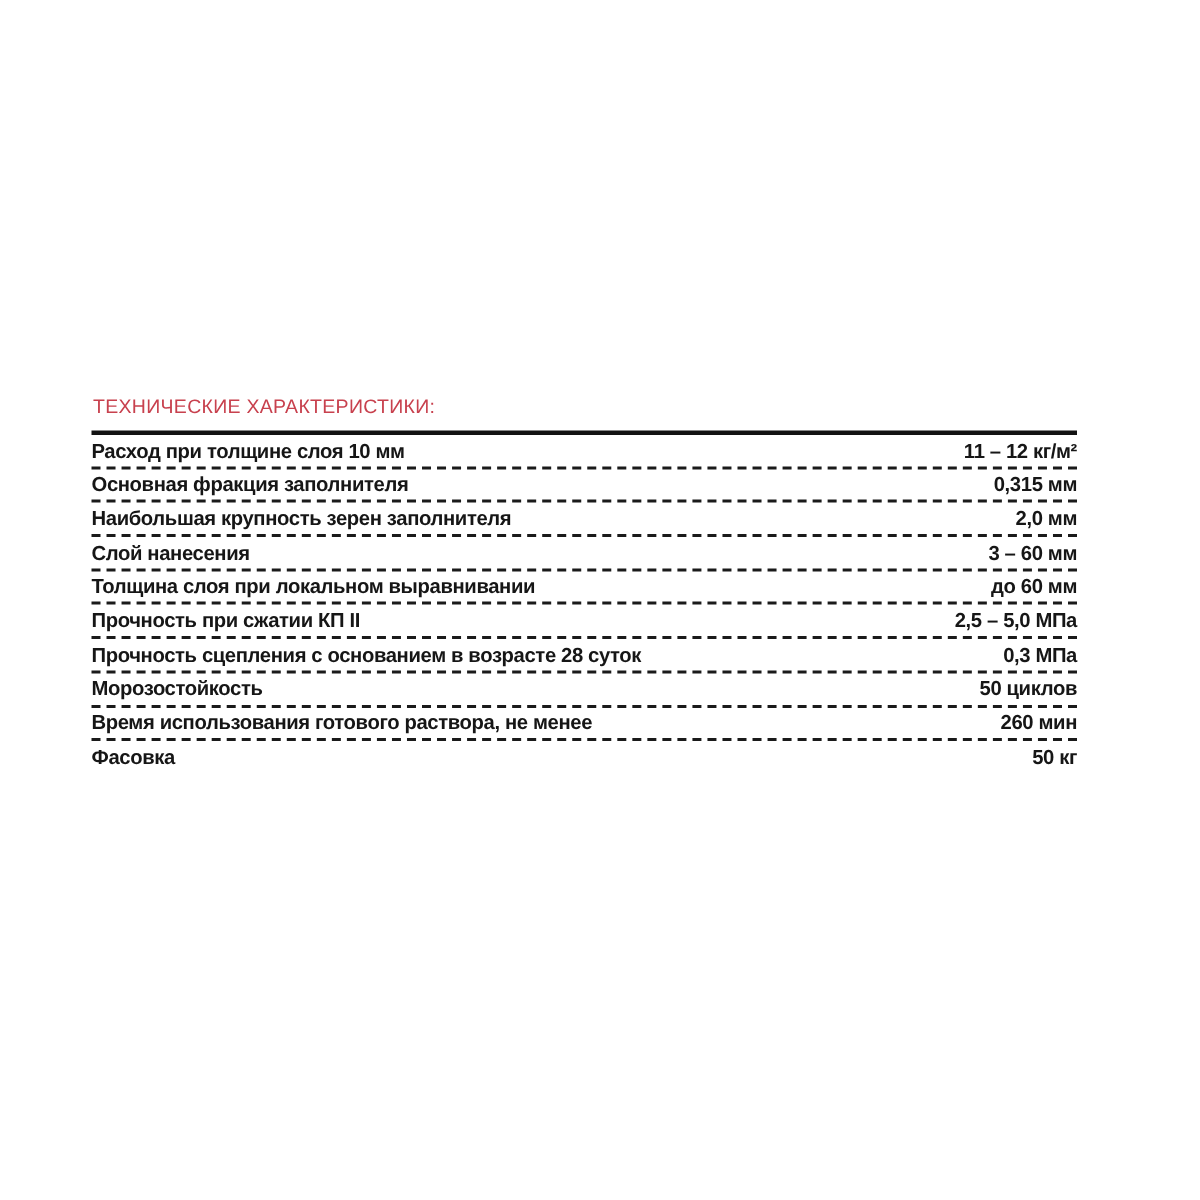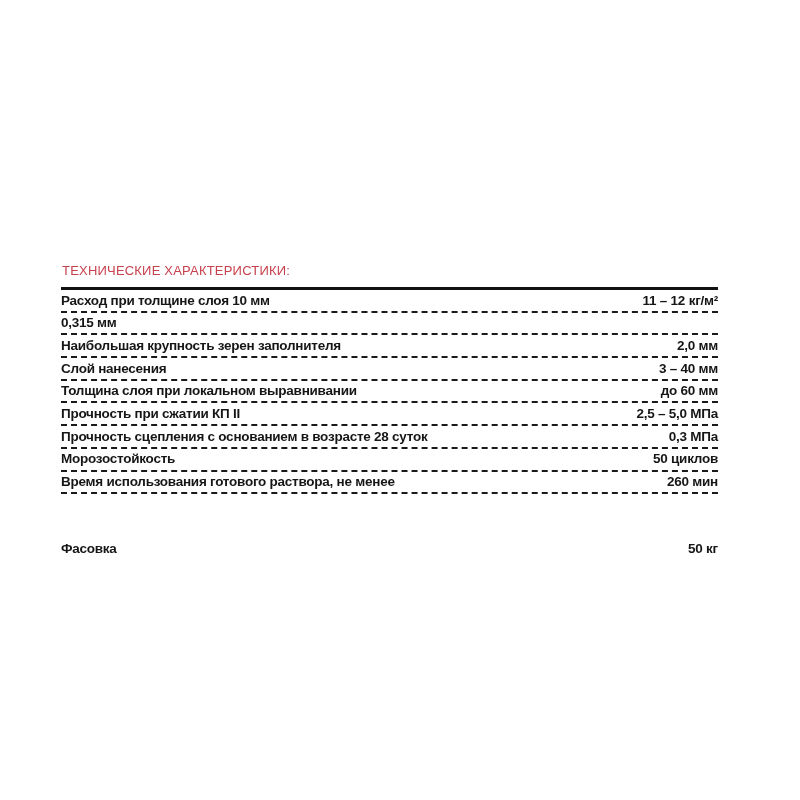--- a/index.html
+++ b/index.html
@@ -41,50 +41,50 @@
     border-bottom: 2px dashed #1a1a1a;
     color: #161616;
     font-size: 13.5px;
     font-weight: 700;
     letter-spacing: -0.25px;
     line-height: 1;
     white-space: nowrap;
   }
   .spec-row:last-child {
     border-bottom: none;
-    margin-top: 44px;
   }
   .spec-label {
     text-align: left;
   }
   .spec-value {
     text-align: center;
   }
 </style>
 </head>
 <body>
 
 <div class="sheet">
   <div class="specs-block">
     <h1 class="specs-title">ТЕХНИЧЕСКИЕ ХАРАКТЕРИСТИКИ:</h1>
     <div class="spec-table">
       <div class="spec-row">
         <span class="spec-label">Расход при толщине слоя 10 мм</span>
         <span class="spec-value">11 – 12 кг/м²</span>
       </div>
       <div class="spec-row">
+        <span class="spec-label">Основная фракция заполнителя</span>
         <span class="spec-value">0,315 мм</span>
       </div>
       <div class="spec-row">
         <span class="spec-label">Наибольшая крупность зерен заполнителя</span>
         <span class="spec-value">2,0 мм</span>
       </div>
       <div class="spec-row">
         <span class="spec-label">Слой нанесения</span>
-        <span class="spec-value">3 – 40 мм</span>
+        <span class="spec-value">3 – 60 мм</span>
       </div>
       <div class="spec-row">
         <span class="spec-label">Толщина слоя при локальном выравнивании</span>
         <span class="spec-value">до 60 мм</span>
       </div>
       <div class="spec-row">
         <span class="spec-label">Прочность при сжатии КП II</span>
         <span class="spec-value">2,5 – 5,0 МПа</span>
       </div>
       <div class="spec-row">

